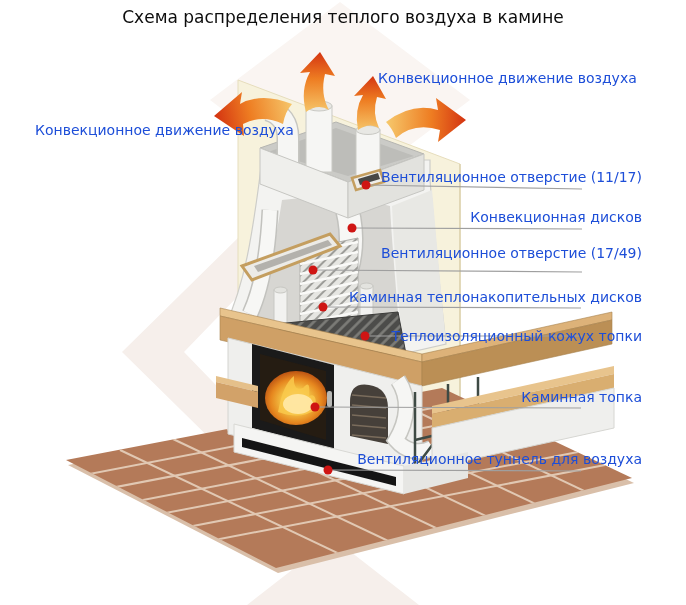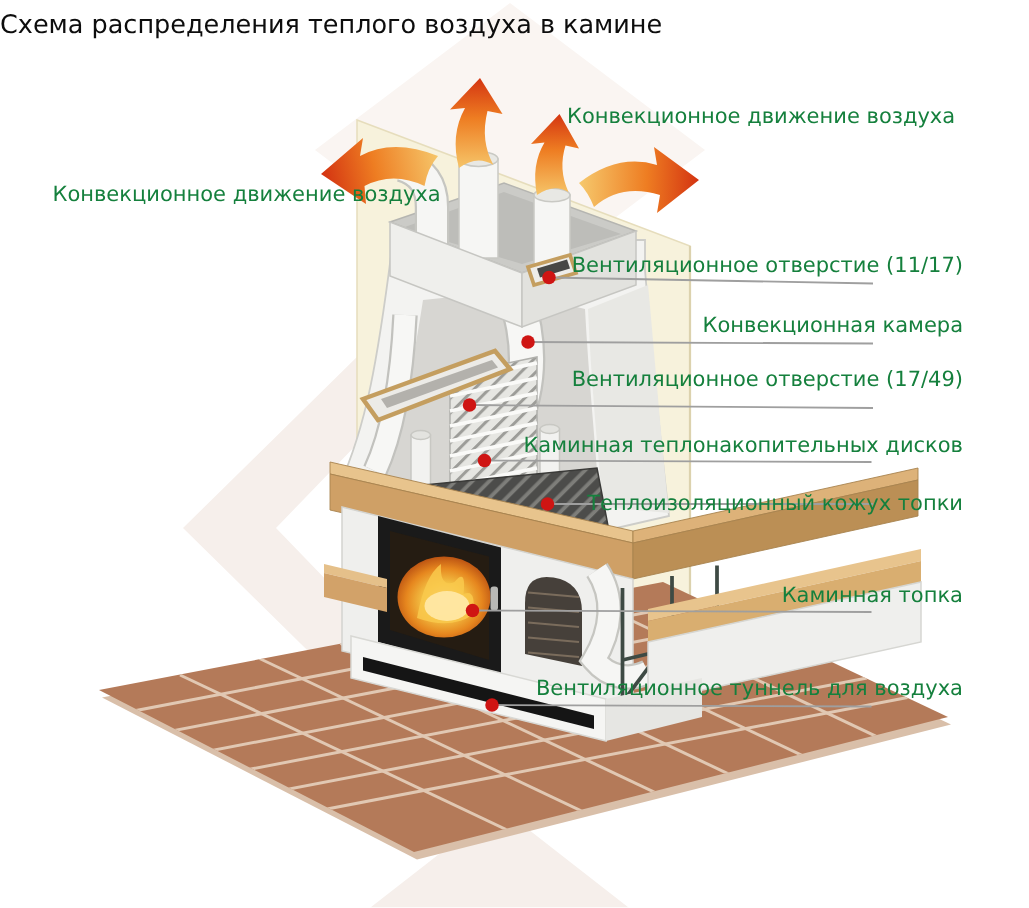--- a/index.html
+++ b/index.html
@@ -1,20 +1,20 @@
 <!DOCTYPE html>
 <html><head>
 <meta charset="utf-8">
 <style>
   html,body{margin:0;padding:0;background:#fff;}
   .stage{position:relative;width:686px;height:605px;overflow:hidden;background:#fff;
          font-family:"DejaVu Sans","Liberation Sans",sans-serif;}
   svg{position:absolute;left:0;top:0;}
-  .txt{position:absolute;color:#15803d;white-space:nowrap;}
-  .title{left:0;width:686px;top:6px;text-align:left;font-size:17px;line-height:23px;color:#0d0d0d;}
+  .txt{position:absolute;color:#1d4ed8;white-space:nowrap;}
+  .title{left:0;width:686px;top:6px;text-align:center;font-size:17px;line-height:23px;color:#0d0d0d;}
   .flow{font-size:14px;}
   .flow.l{left:35px;top:122px;}
   .flow.r{left:378px;top:70px;}
   .callout{right:44px;font-size:14px;line-height:18px;text-align:right;}
 </style>
 </head>
 <body>
 
 <div class="stage">
 
@@ -240,20 +240,20 @@
 </svg>
 
 <div class="txt title">
   <div>Схема распределения теплого воздуха в камине</div>
 </div>
 
 <div class="txt flow l">Конвекционное движение воздуха</div>
 <div class="txt flow r">Конвекционное движение воздуха</div>
 
 <div class="txt callout" style="top:168px">Вентиляционное отверстие (11/17)</div>
-<div class="txt callout" style="top:208px">Конвекционная камера</div>
+<div class="txt callout" style="top:208px">Конвекционная дисков</div>
 <div class="txt callout" style="top:244px">Вентиляционное отверстие (17/49)</div>
 <div class="txt callout" style="top:288px">Каминная теплонакопительных дисков</div>
 <div class="txt callout" style="top:327px">Теплоизоляционный кожух топки</div>
 <div class="txt callout" style="top:388px">Каминная топка</div>
 <div class="txt callout" style="top:450px">Вентиляционное туннель для воздуха</div>
 
 </div>
 
 </body></html>

